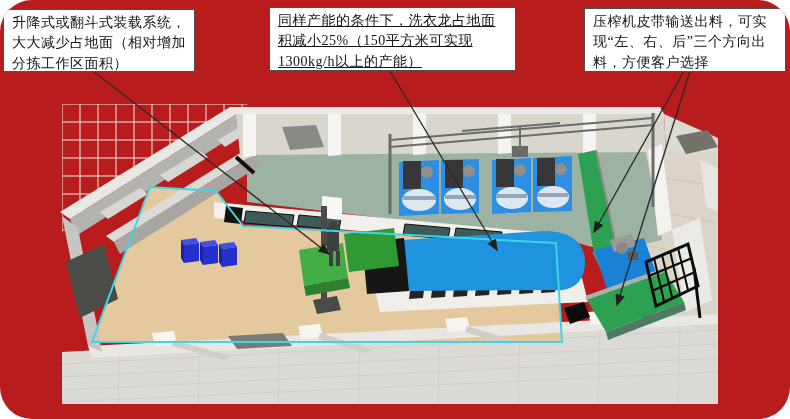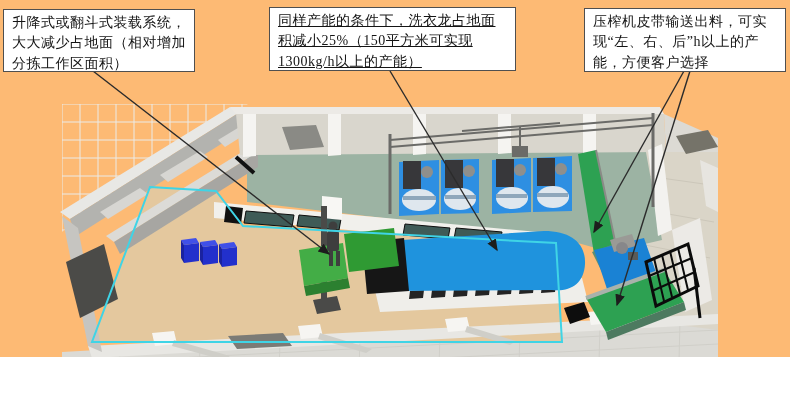--- a/index.html
+++ b/index.html
@@ -1,17 +1,17 @@
 <!DOCTYPE html>
 <html><head>
 <meta charset="utf-8">
 <style>
   html,body{margin:0;padding:0;background:#fff;}
-  .stage{position:relative;width:790px;height:357px;background:#fdba74;overflow:hidden;
-         font-family:"Liberation Serif", serif;}
+  .stage{position:relative;width:790px;height:419px;background:#b91c1c;overflow:hidden;
+         font-family:"Liberation Serif", serif;border-radius:32px;}
   svg.scene{position:absolute;left:0;top:0;}
   .callout{position:absolute;box-sizing:border-box;background:#ffffff;border:1.5px solid #4f4f4f;
            padding:3px 8px 4px 8px;font-size:14px;line-height:1.45;color:#141414;
            font-family:"Liberation Serif", serif;letter-spacing:0.5px;}
   .callout span{display:block;}
 </style>
 </head>
 <body>
 
 <div class="stage">
@@ -235,16 +235,16 @@
 
 <div class="callout" style="left:3px;top:9px;width:192px;height:63px;">
   <span>升降式或翻斗式装载系统，大大减少占地面（相对增加分拣工作区面积）</span>
 </div>
 
 <div class="callout" style="left:269px;top:7px;width:247px;height:64px;text-decoration:underline;">
   <span>同样产能的条件下，洗衣龙占地面积减小25%（150平方米可实现1300kg/h以上的产能）</span>
 </div>
 
 <div class="callout" style="left:584px;top:8px;width:202px;height:64px;">
-  <span>压榨机皮带输送出料，可实现“左、右、后”h以上的产能，方便客户选择</span>
+  <span>压榨机皮带输送出料，可实现“左、右、后”三个方向出料，方便客户选择</span>
 </div>
 
 </div>
 
 </body></html>

